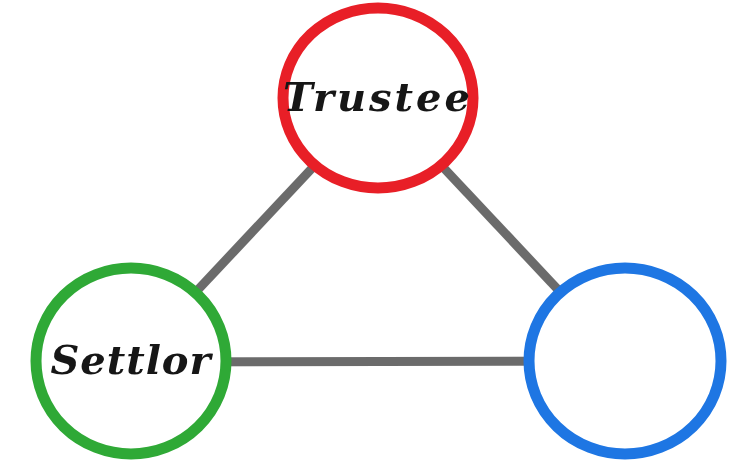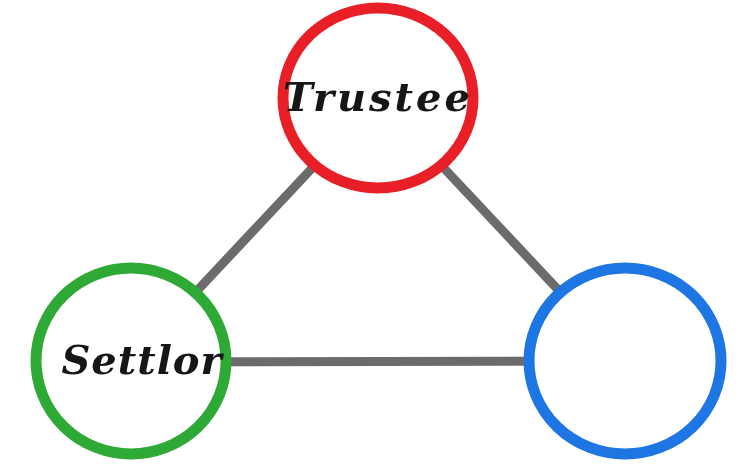--- a/index.html
+++ b/index.html
@@ -27,21 +27,21 @@
     white-space: nowrap;
     user-select: none;
     text-align: right;
   }
   .label-trustee {
     left: 378px; top: 98px;
     font-size: 40px;
     letter-spacing: 3px;
   }
   .label-settlor {
-    left: 142px; top: 361px;
+    left: 131px; top: 361px;
     font-size: 40px;
     letter-spacing: 1px;
   }
   .label-beneficiary {
     left: 625px; top: 361px;
     font-size: 36px;
     letter-spacing: 0px;
   }
 </style>
 </head>

